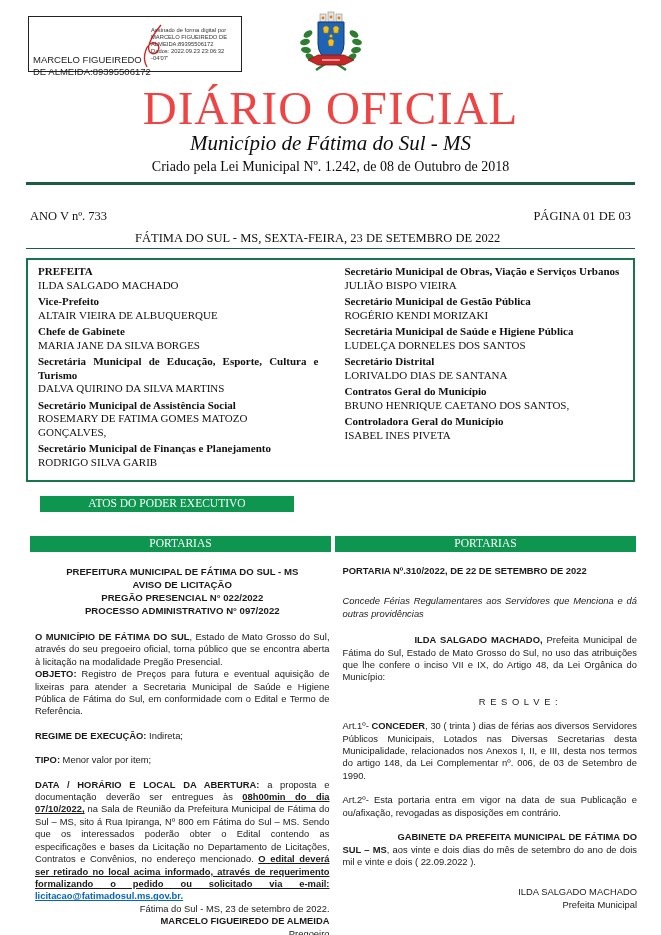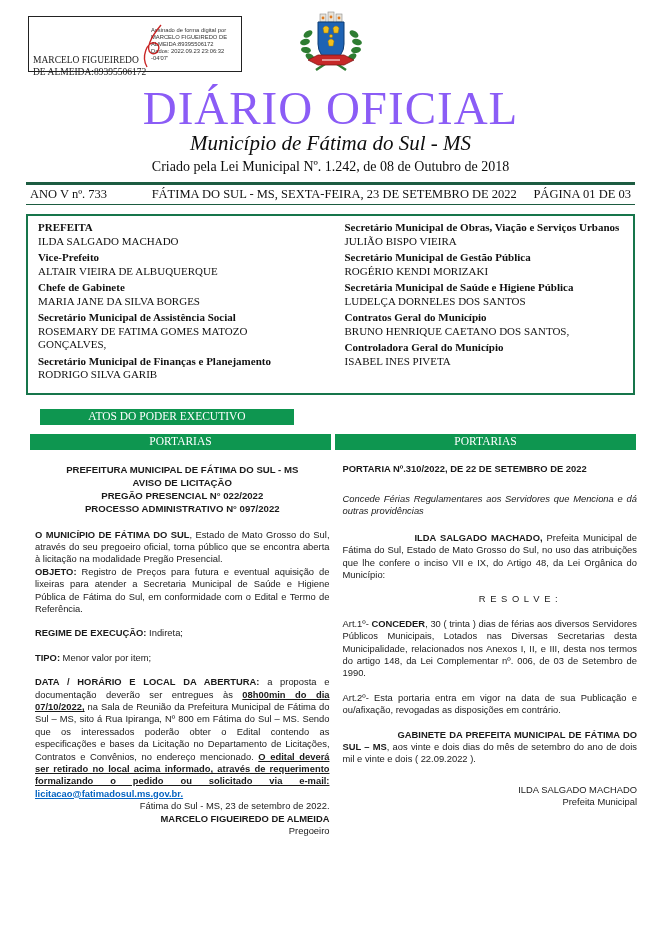--- a/index.html
+++ b/index.html
@@ -11,48 +11,48 @@
   }
   *{box-sizing:border-box;margin:0;padding:0;}
   html,body{background:#ffffff;}
   body{width:661px;height:935px;font-family:"Liberation Serif",serif;color:#111;}
   .page{position:relative;width:661px;height:935px;background:#fff;overflow:hidden;}
 
   
   .top{position:relative;height:82px;}
   .sigbox{position:absolute;left:28px;top:16px;width:214px;height:56px;border:1.5px solid #222;
           display:flex;align-items:center;padding:3px 4px;}
-  .signame{width:118px;font-family:Liberation Serif, serif;font-size:9.5px;line-height:12px;color:#222;margin-top:44px;}
+  .signame{width:118px;font-family:Liberation Sans, sans-serif;font-size:9.5px;line-height:12px;color:#222;margin-top:44px;}
   .sigdetails{width:86px;font-family:"Liberation Sans",sans-serif;font-size:5.8px;line-height:7px;color:#333;}
   .squiggle{position:absolute;left:108px;top:6px;width:34px;height:46px;}
   .crest{position:absolute;left:296px;top:8px;width:70px;height:70px;}
 
   
   .masthead{text-align:center;margin-top:2px;}
-  .mast-title{font-size:47px;line-height:48px;letter-spacing:1px;font-weight:normal;color:#8b5cf6;}
+  .mast-title{font-size:47px;line-height:48px;letter-spacing:1px;font-weight:normal;color:#ef4444;}
   .mast-sub{font-size:21px;line-height:23px;color:#0d0d0d;font-style:italic;}
   .mast-law{font-size:14px;line-height:20px;color:#0d0d0d;margin-top:2px;}
 
   
   .issuebar{margin:5px 26px 0 26px;border-top:3px solid var(--rule-green);border-bottom:1.5px solid var(--rule-green);
             display:flex;justify-content:space-between;align-items:center;padding:2px 4px 2px 4px;
             font-size:12.5px;}
-  .issuebar .mid{flex:1;text-align:center;padding-left:28px;}
+  .issuebar .mid{flex:1;text-align:left;padding-left:28px;margin-top:44px;}
 
   
   .officials{margin:9px 26px 0 26px;border:2px solid var(--border-green);display:flex;gap:26px;padding:5px 8px 8px 10px;}
   .off-col{width:50%;}
   .off-entry{margin-bottom:3px;}
   .off-title{font-weight:bold;font-size:11px;line-height:13.5px;text-align:justify;}
   .off-name{font-size:11px;line-height:13.5px;}
 
   
   .bar{background:var(--bar-green);color:#fff;text-align:center;font-size:11.5px;line-height:15px;height:16px;}
   .bar-atos{margin:14px 330px 0 40px;width:254px;}
-  .bars-row{display:flex;margin:9px 25px 0 30px;gap:4px;}
+  .bars-row{display:flex;margin:24px 25px 0 30px;gap:4px;}
   .bars-row .bar{flex:1;}
 
   
   .columns{display:flex;margin:13px 24px 0 35px;gap:13px;
            font-family:Liberation Sans, sans-serif;font-size:9.4px;line-height:12.4px;color:#1a1a1a;}
   .col{width:50%;}
   .b{font-weight:bold;}
   .bu{font-weight:bold;text-decoration:underline;}
   .it{font-style:italic;}
   .just{text-align:justify;}
@@ -142,40 +142,48 @@
       </div>
       <div class="off-entry">
         <div class="off-title">Vice-Prefeito</div>
         <div class="off-name">ALTAIR VIEIRA DE ALBUQUERQUE</div>
       </div>
       <div class="off-entry">
         <div class="off-title">Chefe de Gabinete</div>
         <div class="off-name">MARIA JANE DA SILVA BORGES</div>
       </div>
       <div class="off-entry">
+        <div class="off-title">Secretária Municipal de Educação, Esporte, Cultura e Turismo</div>
+        <div class="off-name">DALVA QUIRINO DA SILVA MARTINS</div>
+      </div>
+      <div class="off-entry">
         <div class="off-title">Secretário Municipal de Assistência Social</div>
         <div class="off-name">ROSEMARY DE FATIMA GOMES MATOZO GONÇALVES,</div>
       </div>
       <div class="off-entry">
         <div class="off-title">Secretário Municipal de Finanças e Planejamento</div>
         <div class="off-name">RODRIGO SILVA GARIB</div>
       </div>
     </div>
     <div class="off-col">
       <div class="off-entry">
         <div class="off-title">Secretário Municipal de Obras, Viação e Serviços Urbanos</div>
         <div class="off-name">JULIÃO BISPO VIEIRA</div>
       </div>
       <div class="off-entry">
         <div class="off-title">Secretário Municipal de Gestão Pública</div>
         <div class="off-name">ROGÉRIO KENDI MORIZAKI</div>
       </div>
       <div class="off-entry">
         <div class="off-title">Secretária Municipal de Saúde e Higiene Pública</div>
         <div class="off-name">LUDELÇA DORNELES DOS SANTOS</div>
+      </div>
+      <div class="off-entry">
+        <div class="off-title">Secretário Distrital</div>
+        <div class="off-name">LORIVALDO DIAS DE SANTANA</div>
       </div>
       <div class="off-entry">
         <div class="off-title">Contratos Geral do Município</div>
         <div class="off-name">BRUNO HENRIQUE CAETANO DOS SANTOS,</div>
       </div>
       <div class="off-entry">
         <div class="off-title">Controladora Geral do Município</div>
         <div class="off-name">ISABEL INES PIVETA</div>
       </div>
     </div>

